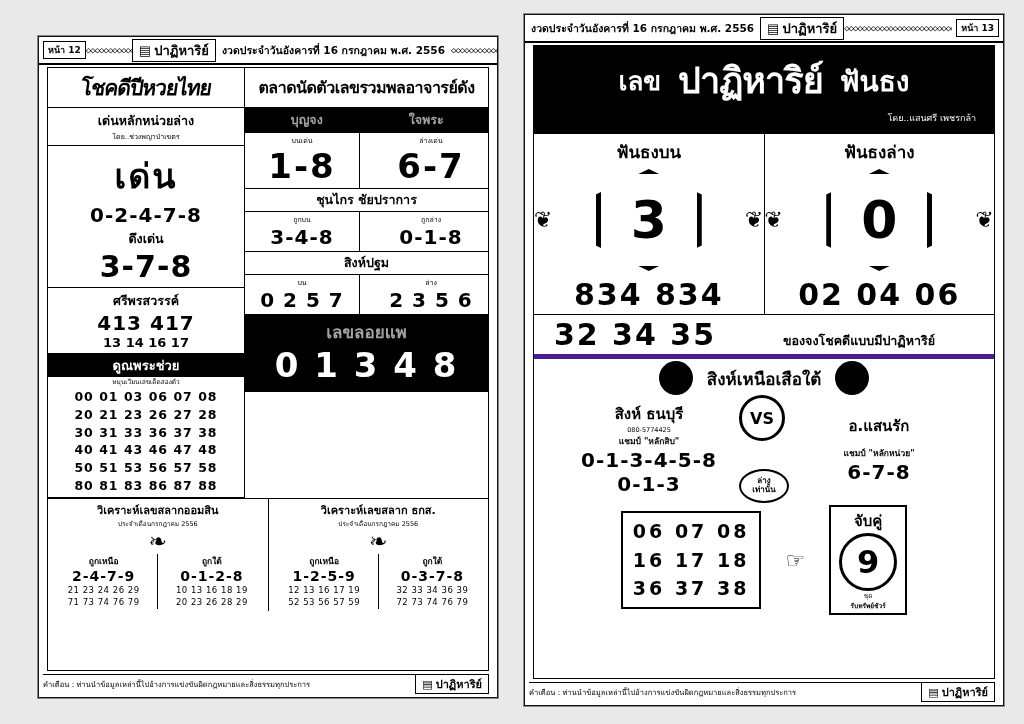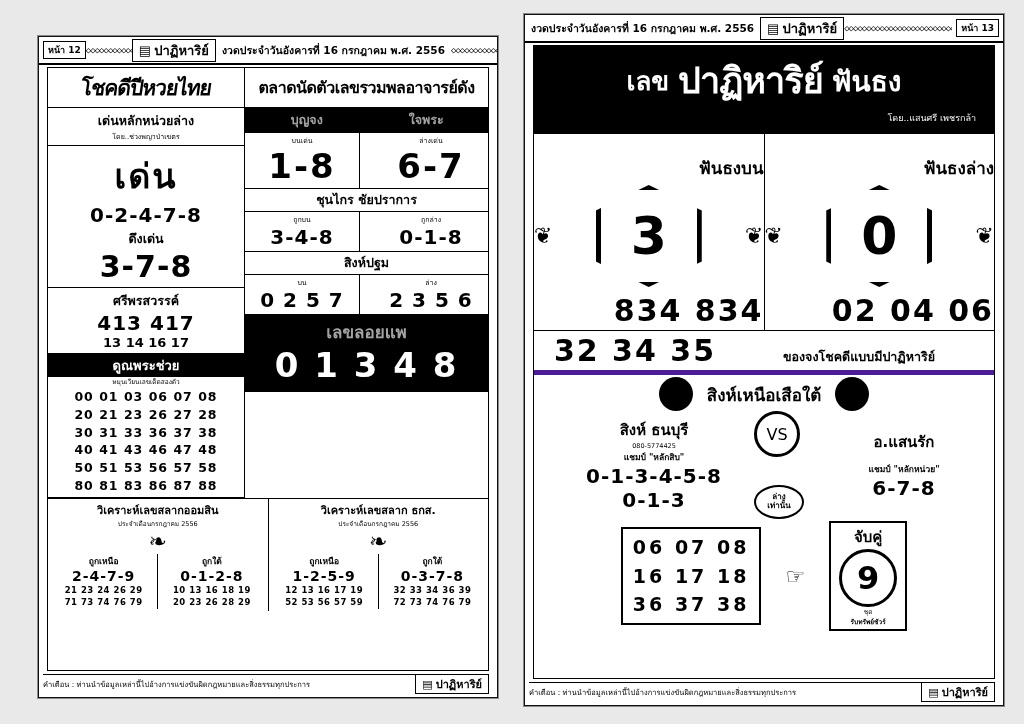--- a/index.html
+++ b/index.html
@@ -42,33 +42,33 @@
   .analy{display:flex;border-top:1px solid #000;}
   .analy>div{flex:1;text-align:center;padding:2px;}
   .analy>div+div{border-left:1px solid #000;}
   .a-title{font-size:11px;font-weight:bold;}
   .a-sub{font-size:6.5px;}
   .pairs{display:flex;}
   .pairs>div{flex:1;}
   .pairs>div+div{border-left:1px solid #000;}
   .lab2{font-size:8.5px;font-weight:bold;}
   .v2{font-size:14px;font-weight:bold;letter-spacing:1px;}
-  .rows{font-size:8.5px;font-weight:bold;line-height:1.5;letter-spacing:0.5px;}
+  .rows{font-size:8.5px;font-weight:normal;line-height:1.5;letter-spacing:0.5px;}
   
   .rmast{background:#000;color:#fff;text-align:center;padding:6px 4px 8px;border-bottom:1px solid #000;position:relative;}
   .rmast .t1{font-size:36px;font-weight:bold;letter-spacing:-1px;}
   .rmast .t2{font-size:9px;margin-top:2px;}
   .hexwrap{display:flex;border-bottom:1px solid #000;}
-  .hexwrap>div{flex:1;text-align:right;padding:20px 0 0;}
+  .hexwrap>div{flex:1;text-align:center;padding:4px 0 0;}
   .hexwrap>div+div{border-left:1px solid #000;}
   .hx{width:96px;height:92px;margin:4px auto 2px;border:5px solid #000;display:flex;align-items:center;justify-content:center;font-size:52px;font-weight:bold;
       clip-path:polygon(50% 0,100% 25%,100% 75%,50% 100%,0 75%,0 25%);}
   .rbig{font-size:30px;font-weight:bold;letter-spacing:2px;}
-  .vsrow{display:flex;align-items:center;justify-content:flex-end;gap:10px;}
-  .vsbadge{border:3px solid #000;border-radius:50%;width:40px;height:40px;display:flex;align-items:center;justify-content:center;font-size:16px;font-weight:normal;}
+  .vsrow{display:flex;align-items:center;justify-content:center;gap:0;}
+  .vsbadge{border:3px solid #000;border-radius:50%;width:40px;height:40px;display:flex;align-items:center;justify-content:center;font-size:16px;font-weight:bold;}
   .sqnum{border:2px solid #000;display:inline-block;padding:4px 10px;font-size:19px;font-weight:bold;letter-spacing:3px;line-height:1.5;}
   .circ9{border:3px solid #000;border-radius:50%;width:52px;height:52px;display:flex;align-items:center;justify-content:center;font-size:32px;font-weight:bold;margin:0 auto;}
   .leaf{font-size:22px;}
   .headicon{width:34px;height:34px;border-radius:50%;background:#000;display:inline-block;}
   .flex{display:flex;}
   .ctr{text-align:center;}
   .bold{font-weight:bold;}
 </style>
 </head>
 <body>
@@ -250,21 +250,21 @@
         <span>▤</span>
         <span>ปาฏิหาริย์</span>
       </span>
       <span class="zig">◇◇◇◇◇◇◇◇◇◇◇◇◇◇◇◇◇◇◇◇◇◇◇◇◇◇◇◇◇◇◇◇◇◇◇◇◇◇◇◇◇◇◇◇◇◇◇◇◇◇◇◇◇◇◇◇◇◇◇◇◇◇</span>
       <span class="pgnum" style="margin-right:4px">หน้า 13</span>
     </div>
 
     <div class="inner">
 
       <div class="rmast">
-        <div style="display:flex;align-items:center;justify-content:center;gap:9px">
+        <div style="display:flex;align-items:center;justify-content:center;gap:17px">
           <span style="font-size:26px;font-weight:bold">เลข</span>
           <span class="t1">ปาฏิหาริย์</span>
           <span style="font-size:28px;font-weight:bold">ฟันธง</span>
         </div>
         <div class="t2" style="text-align:right;padding-right:14px">โดย..แสนศรี เพชรกล้า</div>
       </div>
 
       <div class="hexwrap">
         <div>
           <div class="lbl" style="font-size:17px">ฟันธงบน</div>

